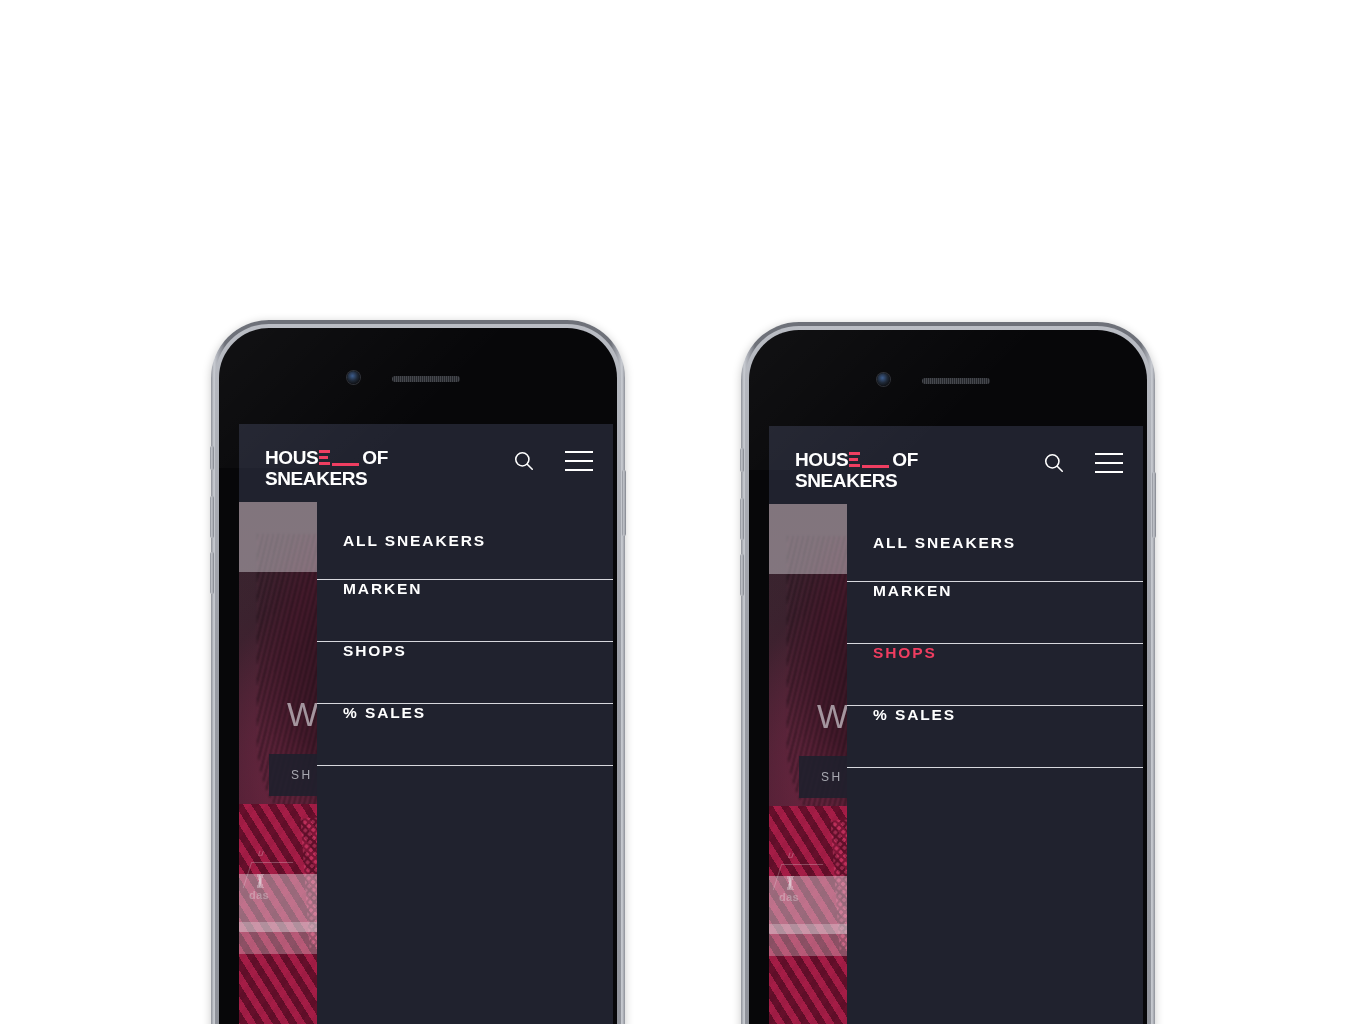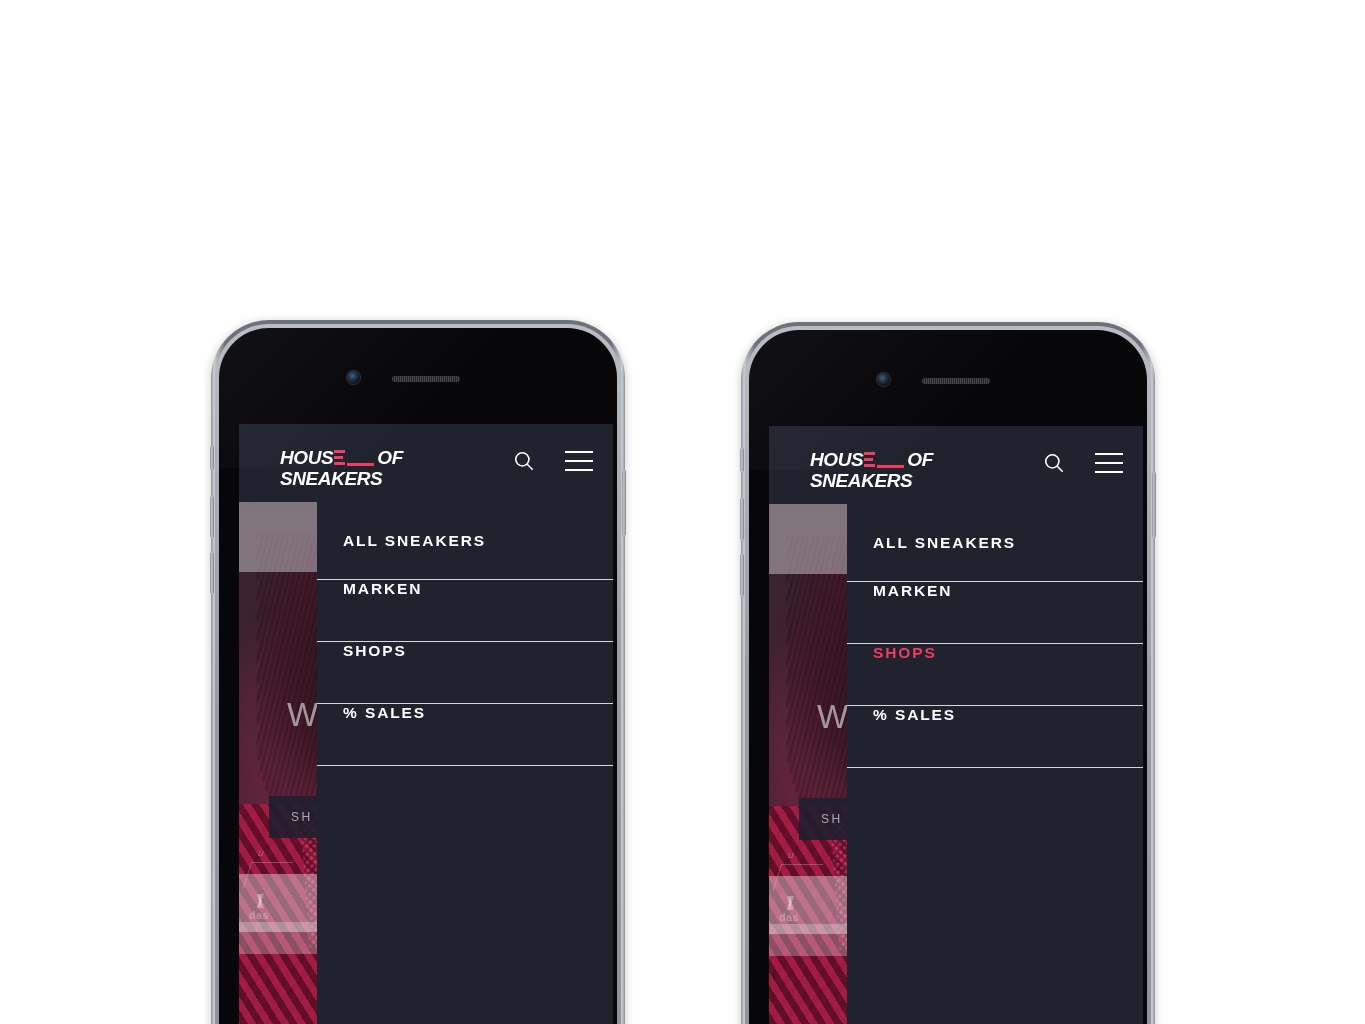--- a/index.html
+++ b/index.html
@@ -131,21 +131,21 @@
   }
   .hero-shoe-mesh {
     position: absolute;
     left: 66px; top: 392px; width: 74px; height: 130px;
     background: repeating-radial-gradient(circle at 4px 4px, rgba(220,70,115,.45) 0 1.6px, rgba(95,15,42,.55) 1.8px 4px);
     background-size: 8px 8px;
     transform: rotate(-4deg);
   }
   .hero-adidas {
     position: absolute;
-    left: 10px; top: 470px;
+    left: 10px; top: 450px;
     color: rgba(225,210,215,0.38);
     font-size: 11px;
     letter-spacing: .3px;
     font-weight: 700;
   }
   .hero-adidas .trefoil {
     display: block;
     width: 22px; height: 14px;
     margin-bottom: 1px;
     background:
@@ -194,21 +194,20 @@
   .hero-cta {
     position: absolute;
     left: 30px; top: 330px;
     padding: 14px 22px;
     background: rgba(30,32,44,0.88);
     color: rgba(190,192,200,0.85);
     font-size: 12px;
     letter-spacing: 2.4px;
     font-weight: 500;
     white-space: nowrap;
-    margin-top: 42px;
   }
 
   
   .close-tile {
     position: absolute;
     left: 0; top: 0;
     width: 78px; height: 78px;
     background: #ef3d60;
     display: flex;
     align-items: center;
@@ -234,23 +233,22 @@
     position: absolute;
     left: 0; top: 0;
     width: 374px; height: 78px;
     background: #20222e;
     display: flex;
     align-items: center;
   }
 
   .logo {
     position: absolute;
-    left: 41px; top: 24px;
+    left: 26px; top: 24px;
     width: 130px;
-    font-style: italic;
   }
   .logo-line {
     display: flex;
     align-items: center;
     line-height: 1;
   }
   .logo-txt {
     color: #ffffff;
     font-size: 19px;
     font-weight: 700;

